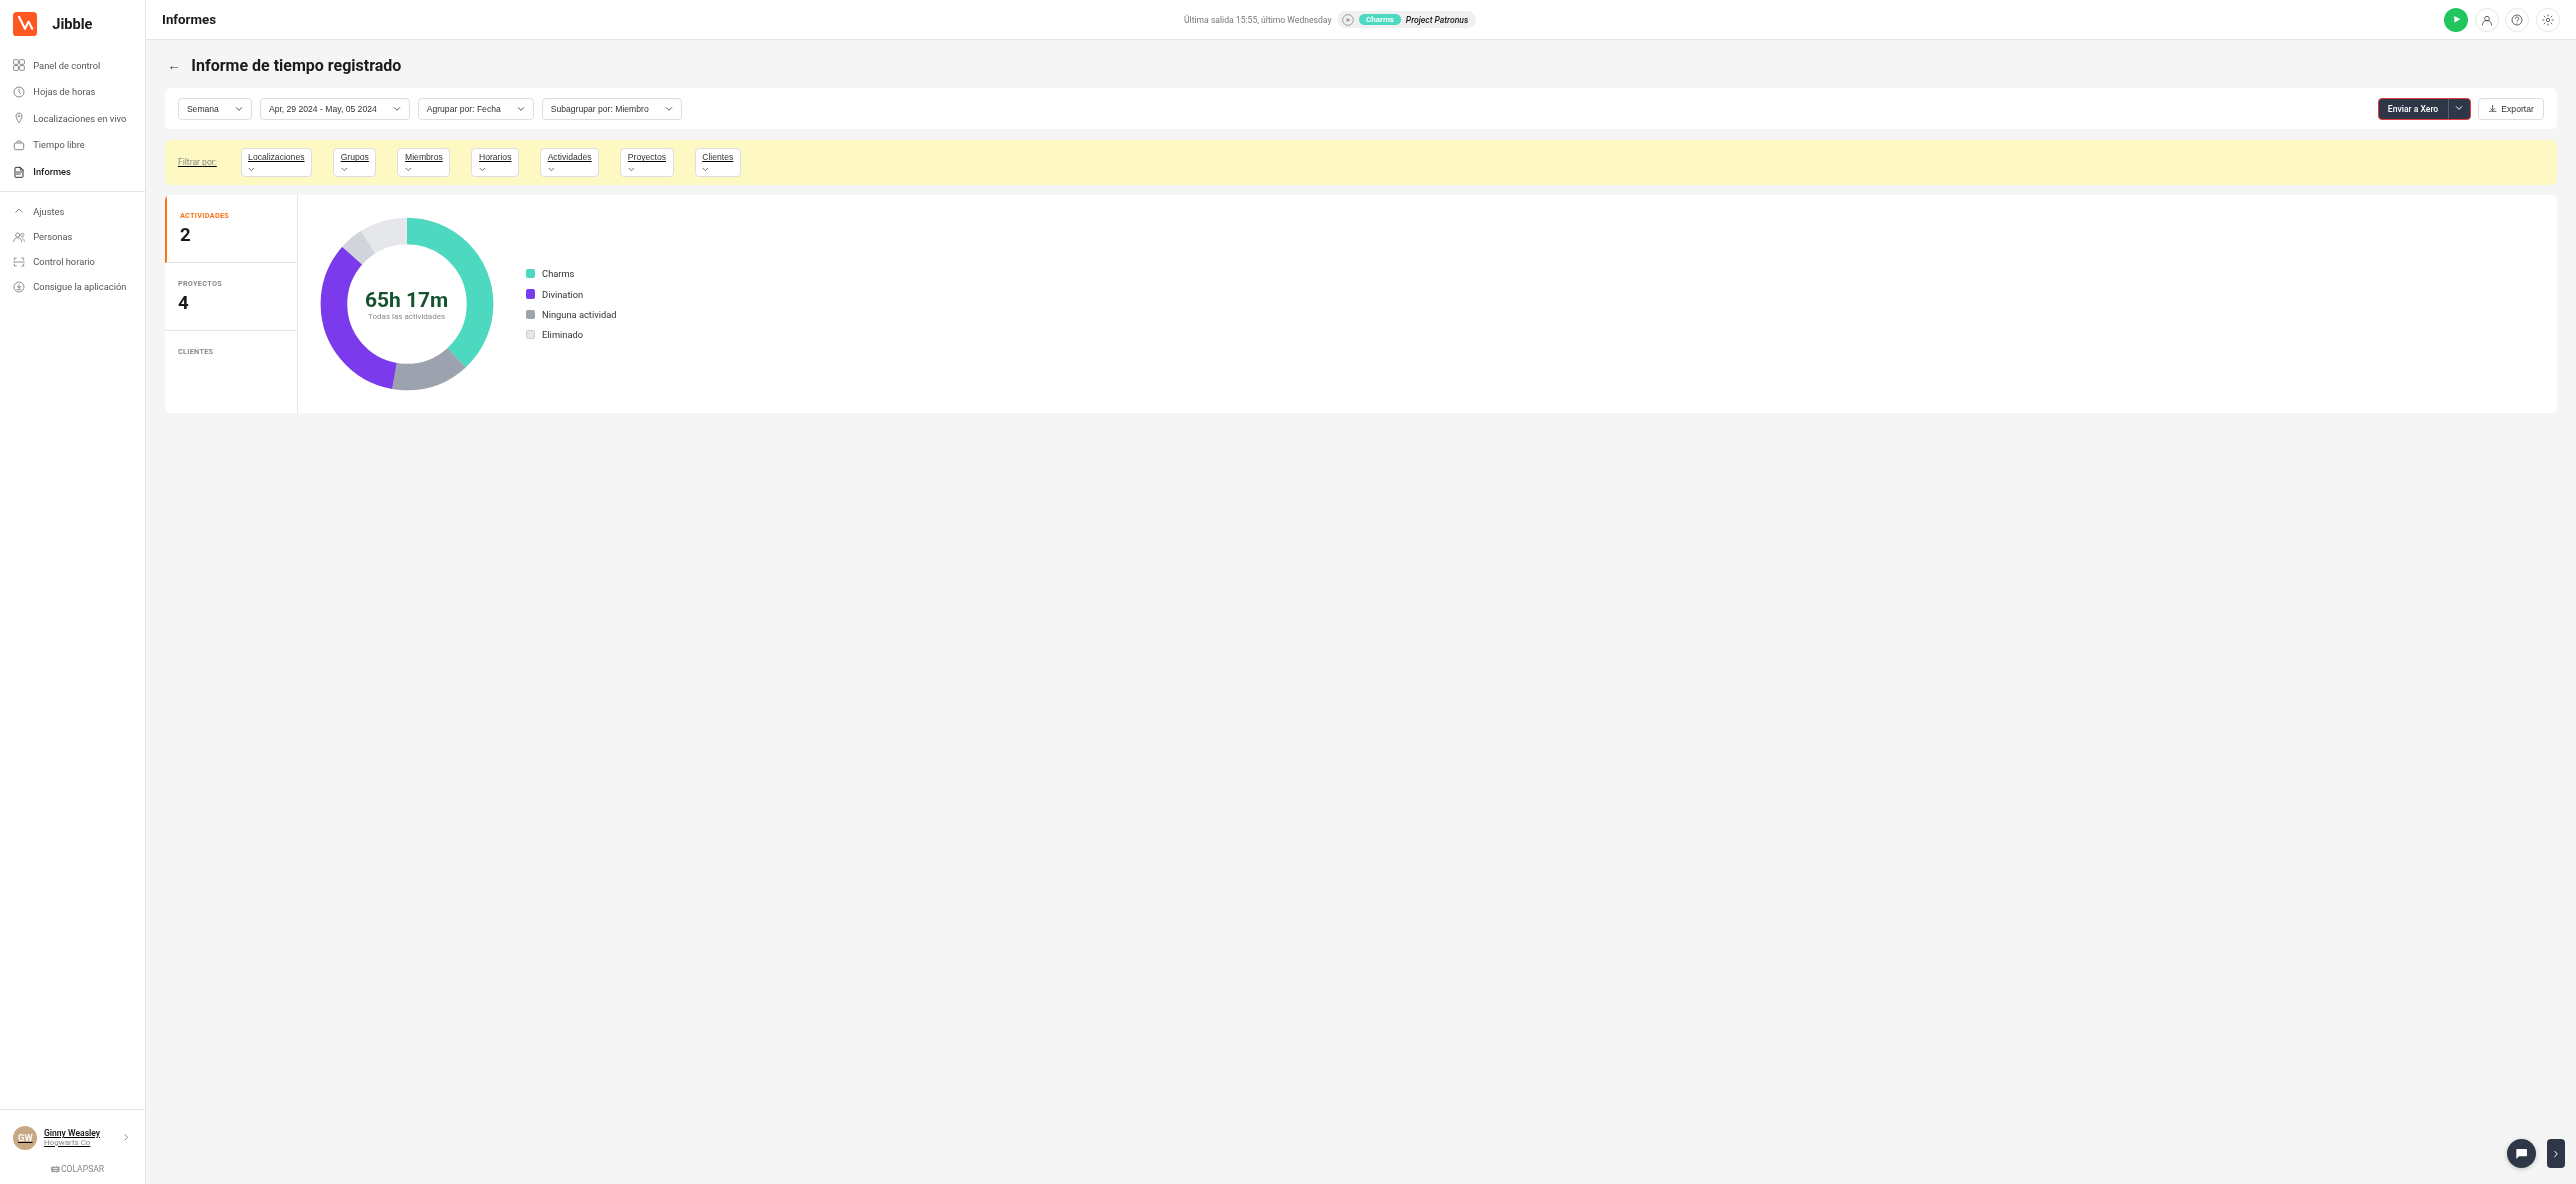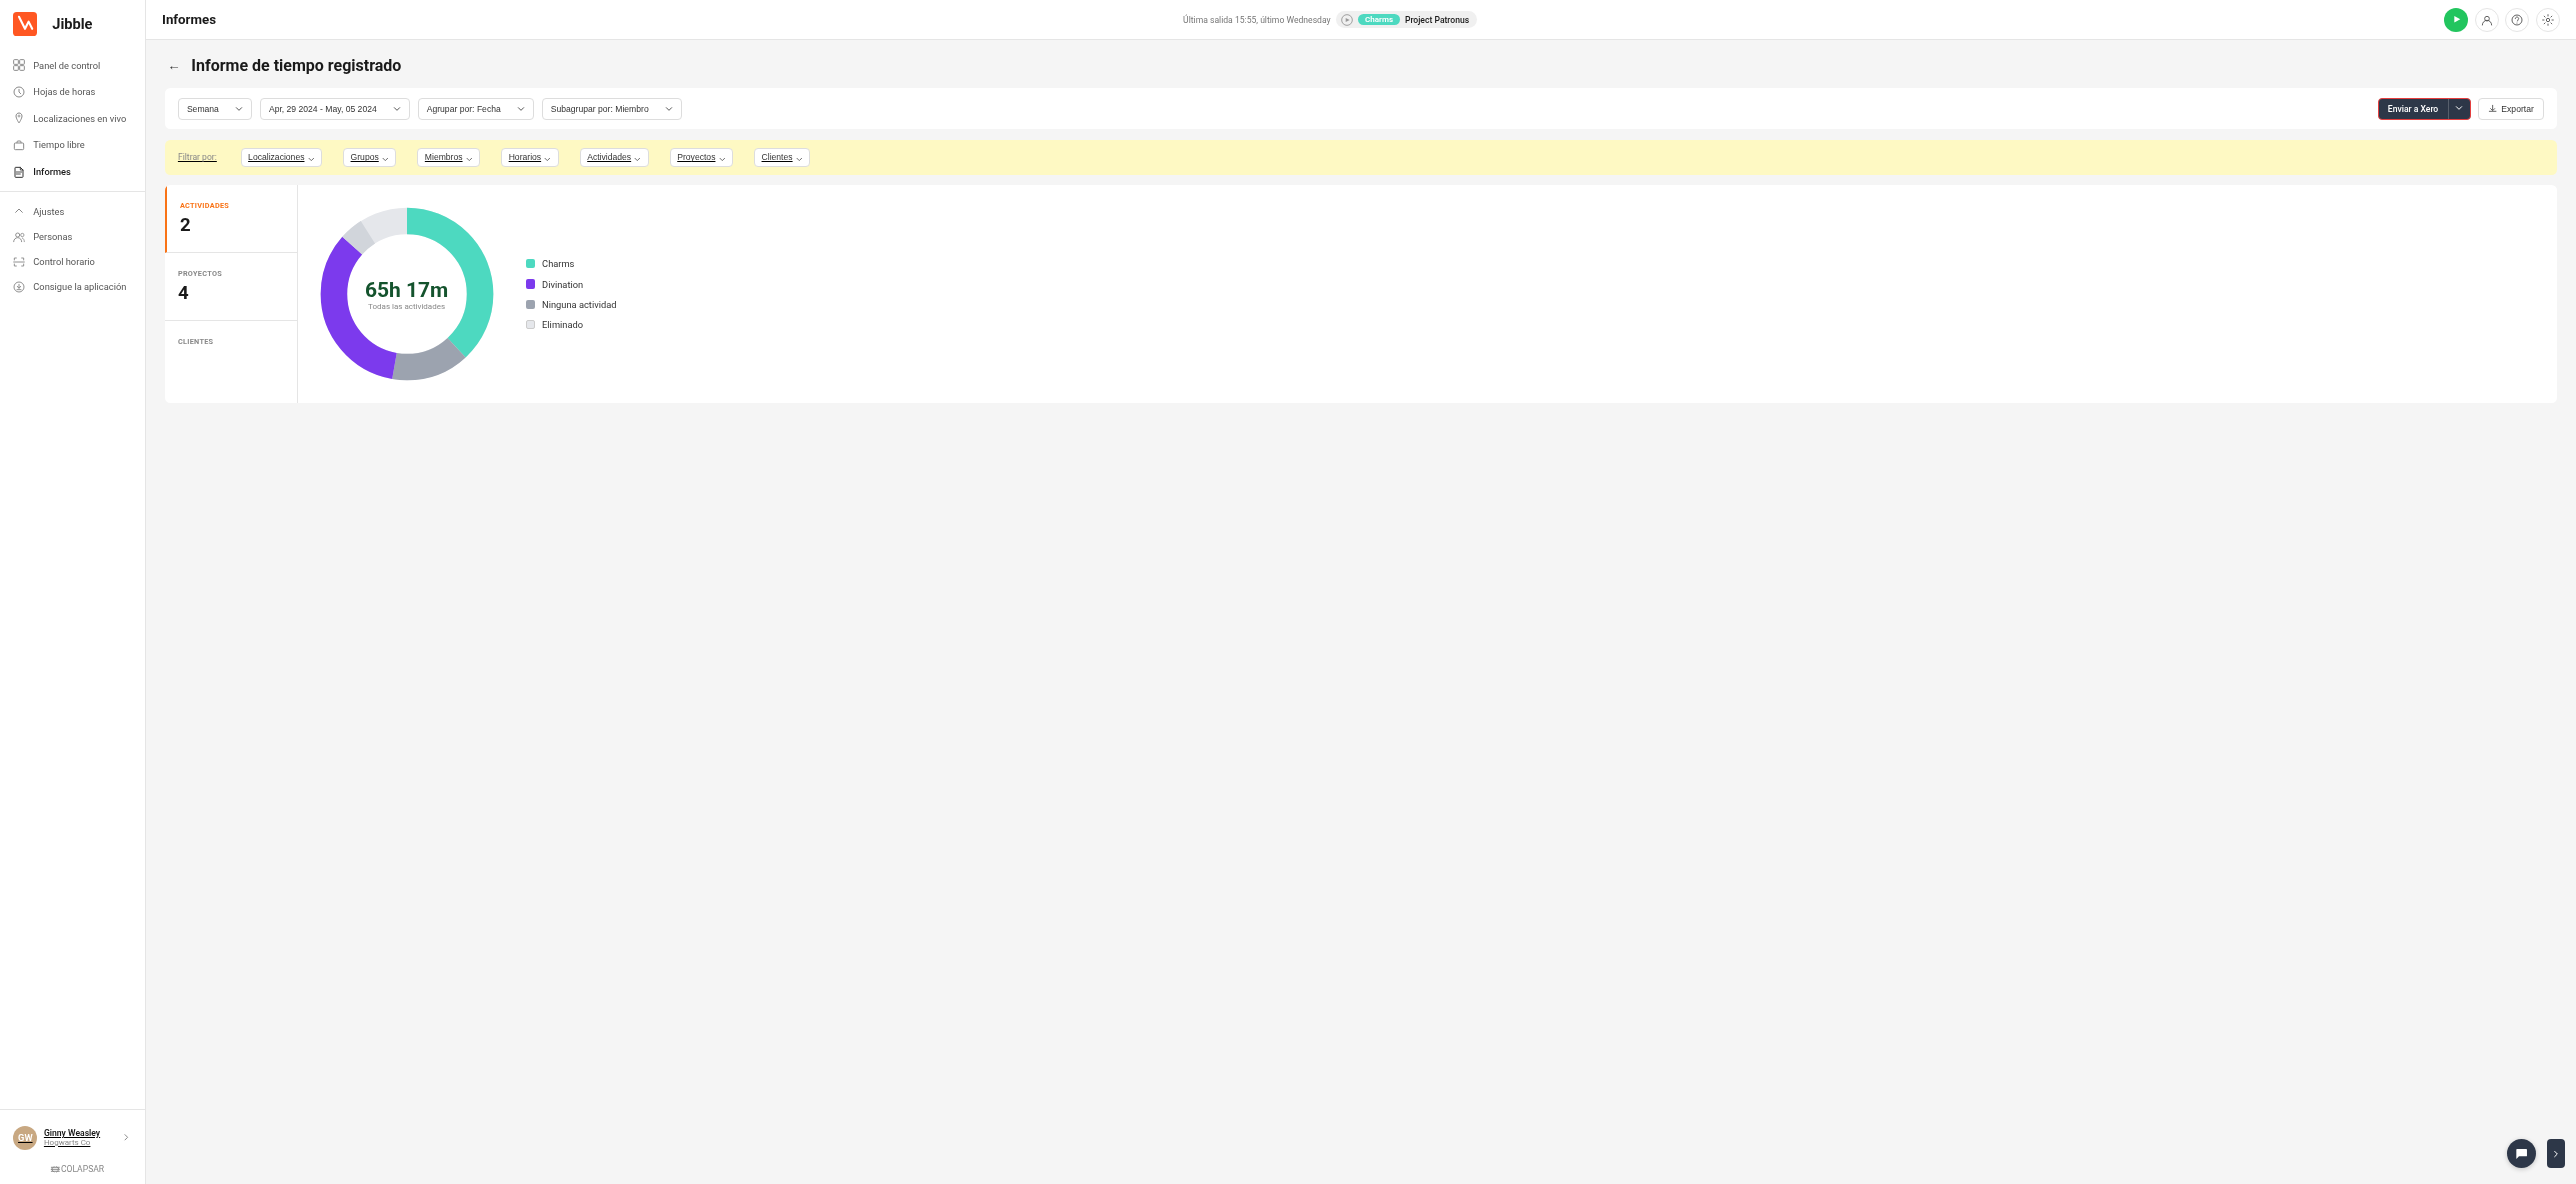--- a/index.html
+++ b/index.html
@@ -144,20 +144,21 @@
       color: #fff;
       border-radius: 8px;
       padding: 1.3px 6.6px;
       font-size: 8px;
       font-weight: 600;
     }
     .project-tag {
       font-size: 8.6px;
       font-weight: 500;
       color: #1a1a1a;
+      font-style: italic;
     }
     .header-actions {
       display: flex;
       align-items: center;
       gap: 6.6px;
     }
     .play-btn-green {
       width: 24px;
       height: 24px;
       background: #22c55e;
@@ -283,29 +284,30 @@
       flex-wrap: wrap;
       text-decoration: underline;
     }
     .filter-label {
       font-size: 8.6px;
       color: #888;
       margin-right: 2.7px;
     }
     .filter-chip {
       display: flex;
-      align-items: flex-end;
+      align-items: flex-start;
       gap: 3.3px;
       border: 0.7px solid #ddd;
       border-radius: 4px;
       padding: 3.3px 6.6px;
       font-size: 8.6px;
       color: #333;
       cursor: pointer;
       background: #fff;
+      flex-direction: column;
     }
 
     
     .stats-chart-row {
       display: flex;
       gap: 0;
       background: #fff;
       border-radius: 5.3px;
       overflow: hidden;
     }

